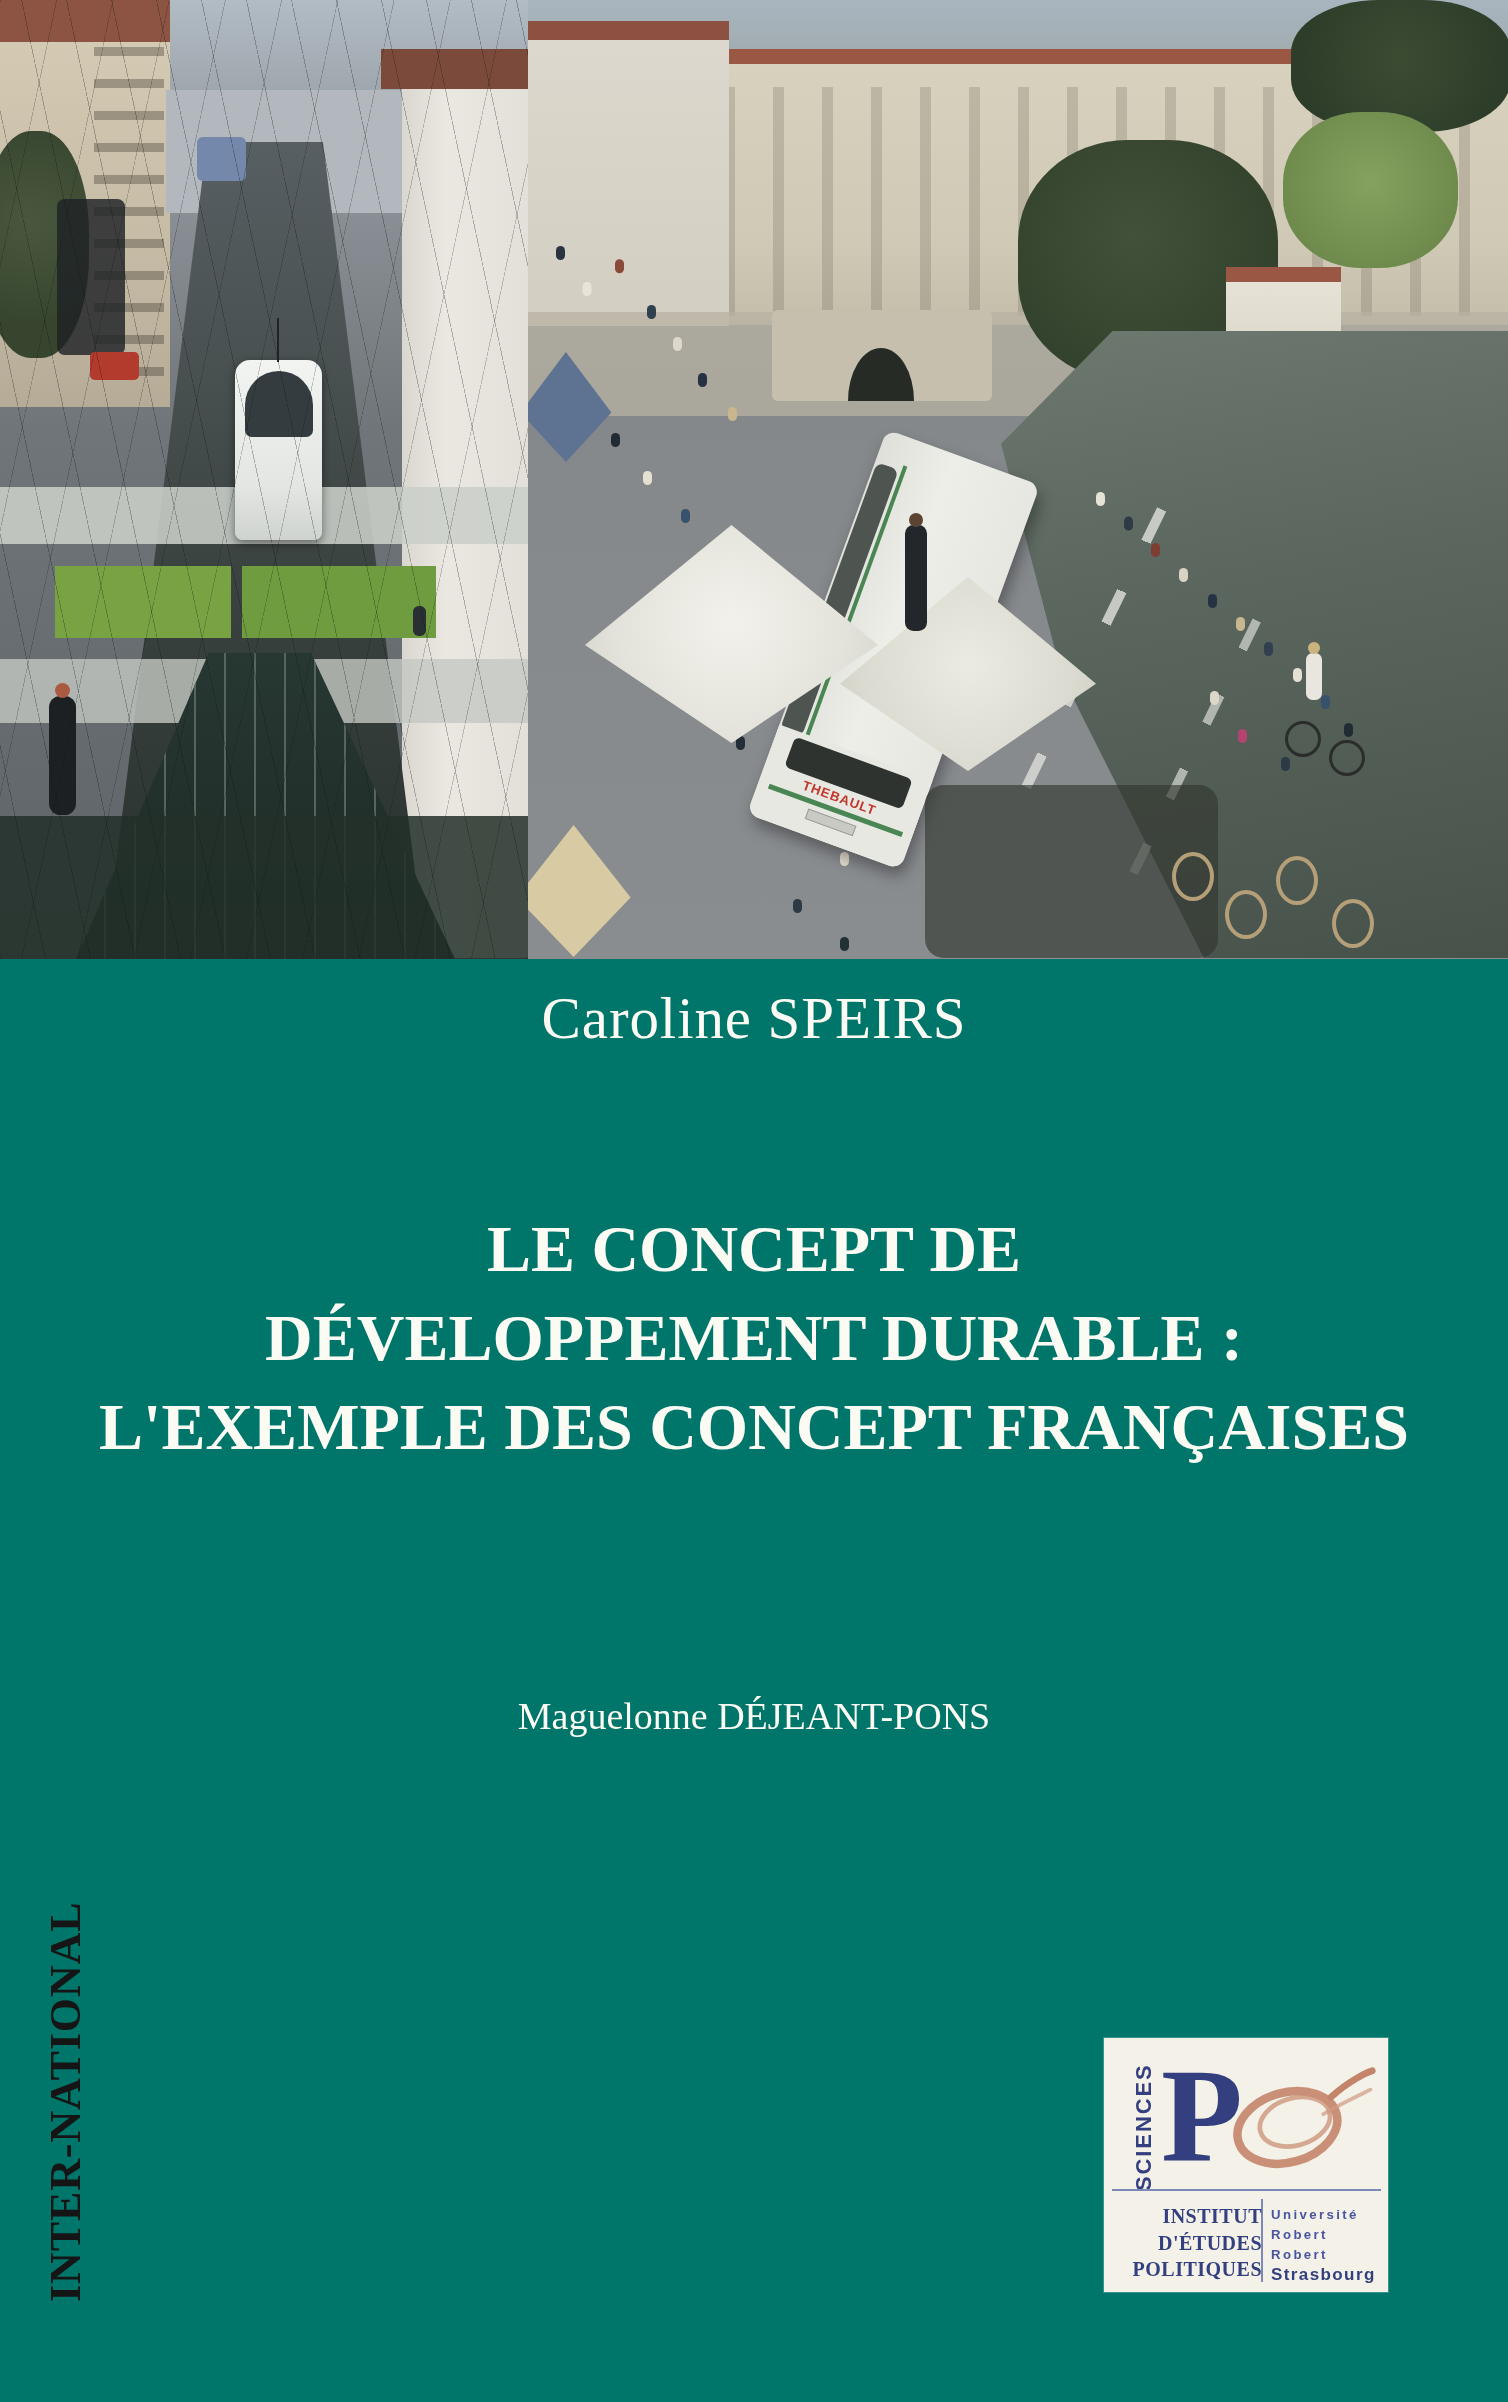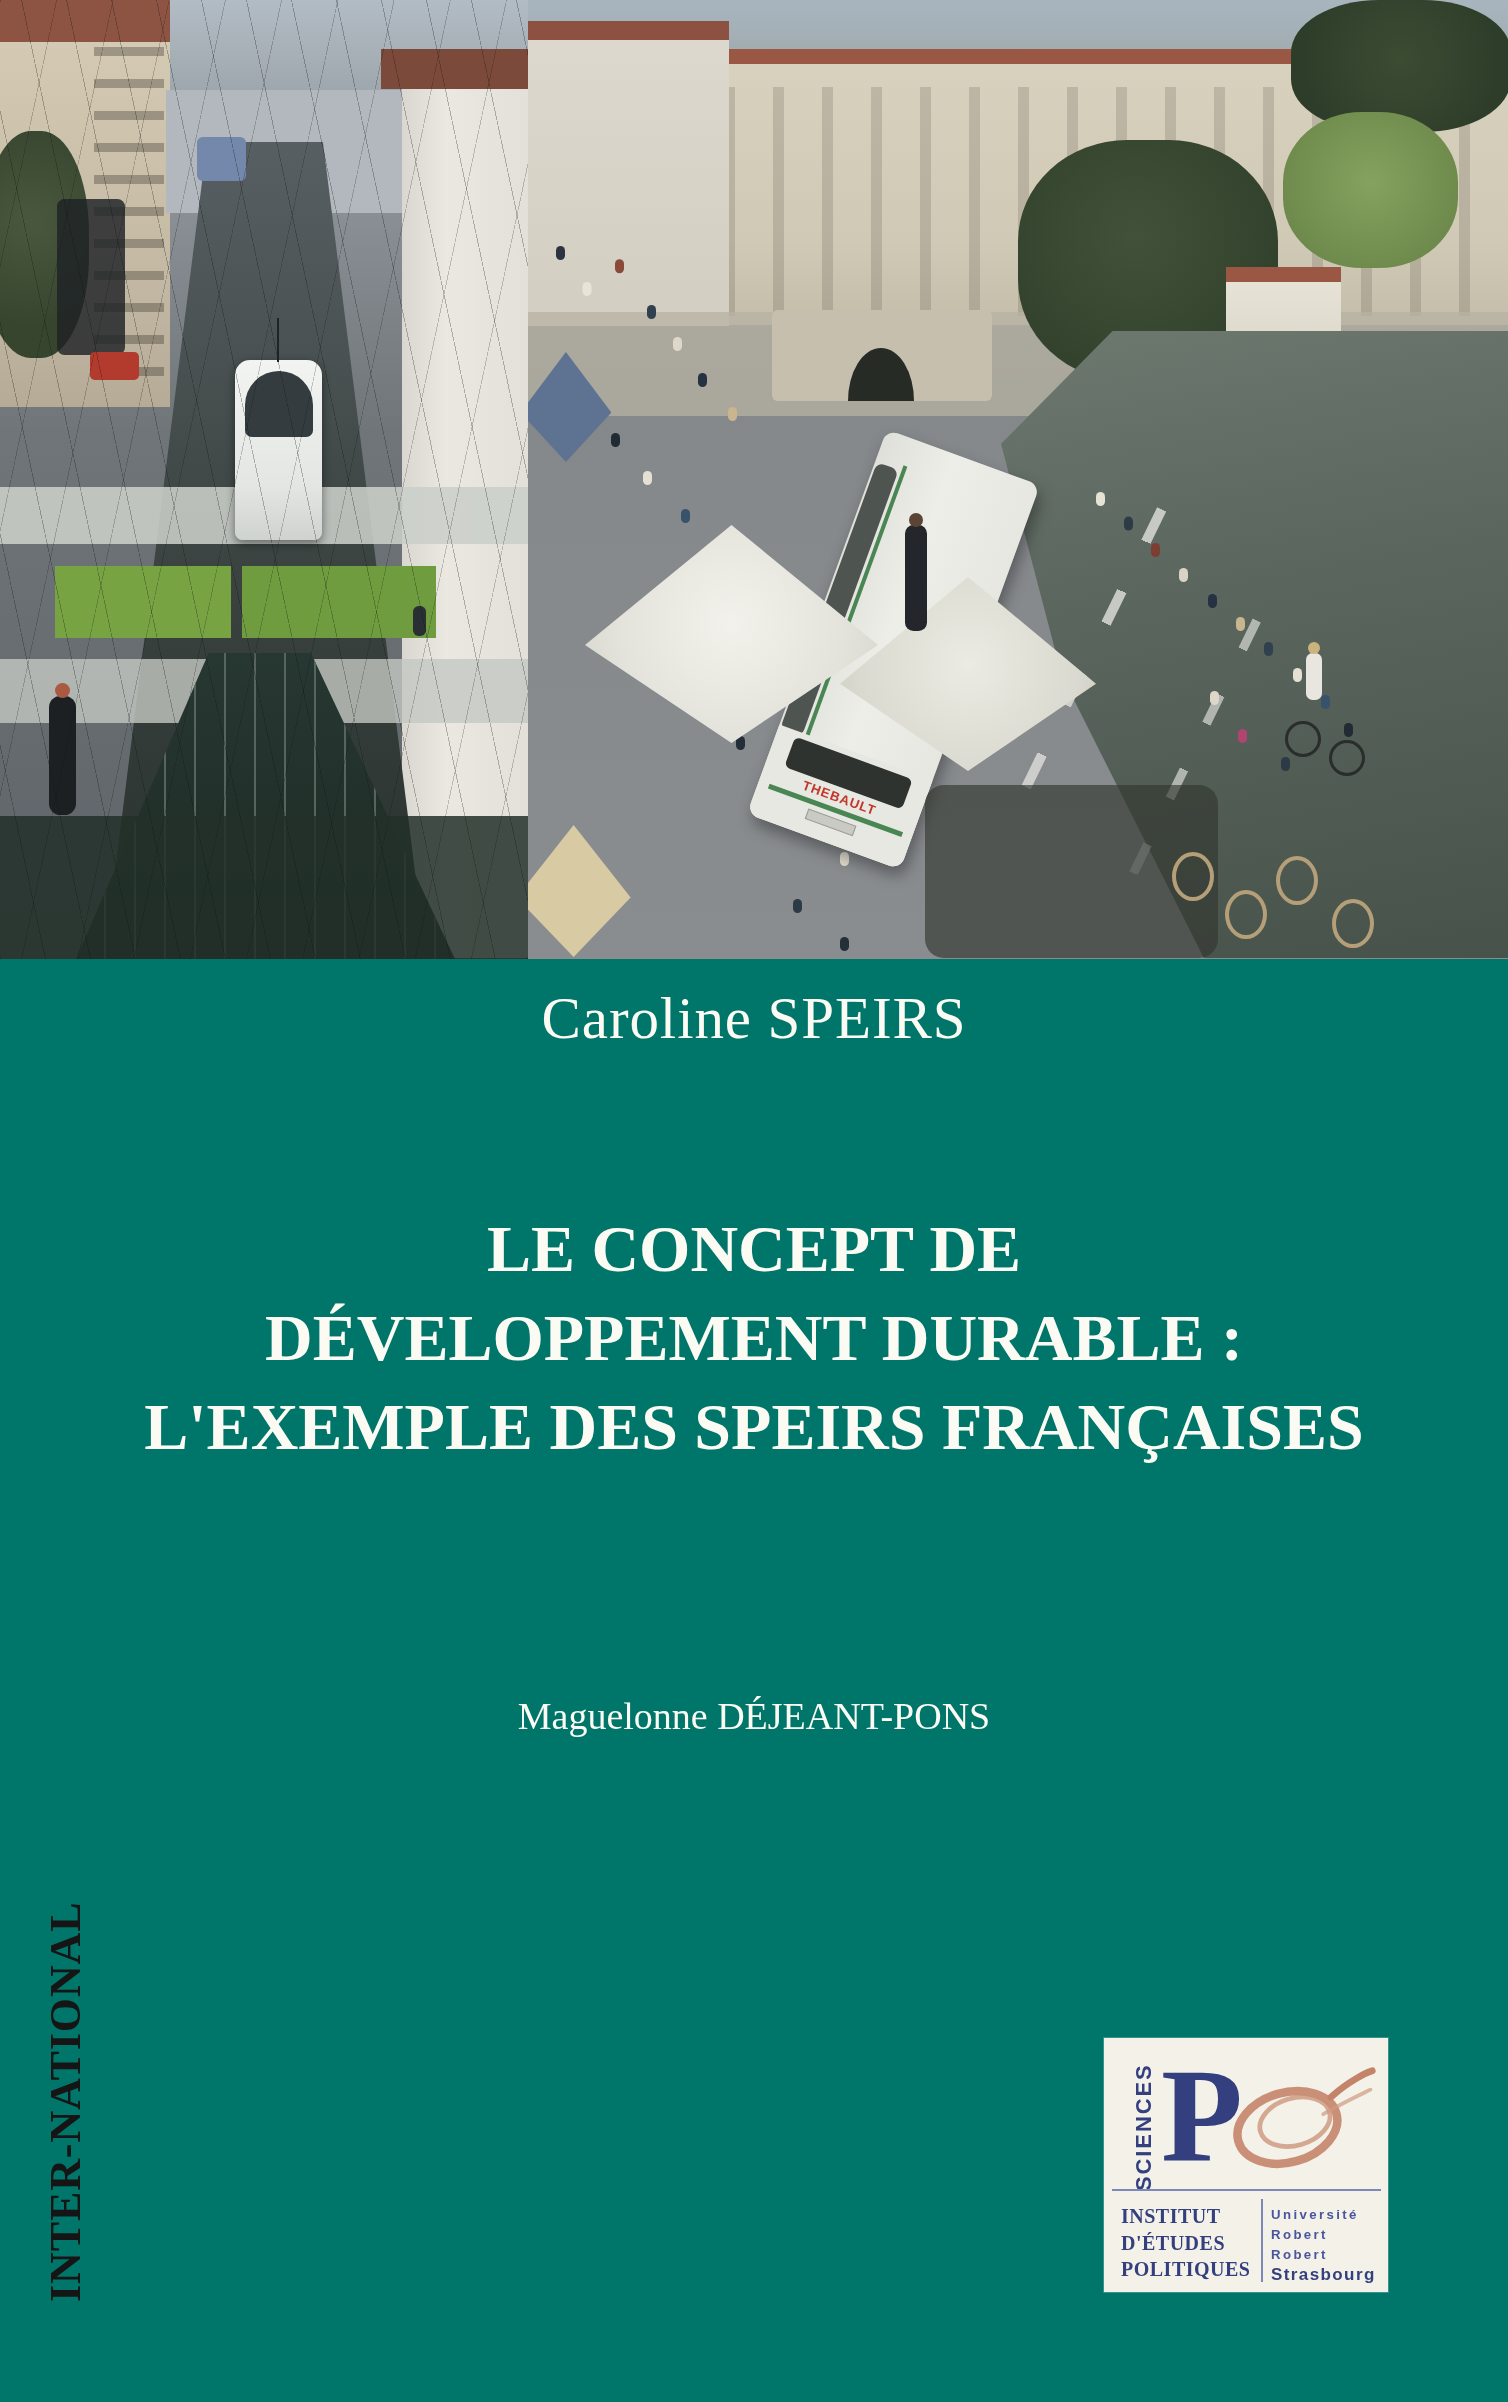--- a/index.html
+++ b/index.html
@@ -144,21 +144,21 @@
   #spo { position:absolute; left:1104px; top:2038px; width:284px; height:254px;
     background:#f3f1e8; box-shadow:0 0 0 0.9px rgba(255,255,255,.25); }
   #spo-sciences { position:absolute; left:26.5px; top:153px; width:134px;
     transform:rotate(-90deg); transform-origin:0 0;
     font-family:"Liberation Sans",sans-serif; font-weight:bold; font-size:22px;
     letter-spacing:1.9px; color:#333f7e; }
   #spo-p { position:absolute; left:57px; top:9.5px; font-size:134px; line-height:1; font-weight:bold; color:#333f7e; }
   #spo-swirl { position:absolute; left:106px; top:26.5px; width:168px; height:121px; }
   #spo-hline { position:absolute; left:7.6px; top:151px; width:269px; height:1.9px; background:#7b88b8; }
   #spo-vline { position:absolute; left:157px; top:161px; width:1.9px; height:83px; background:#7b88b8; }
-  #spo-inst { position:absolute; left:17px; top:165px; width:151px; text-align:left;
+  #spo-inst { position:absolute; left:7px; top:165px; width:151px; text-align:right;
     font-weight:bold; font-size:20px; line-height:26.5px; color:#333f7e; letter-spacing:0.5px; }
   #spo-univ { position:absolute; left:167px; top:167px; width:115px;
     font-family:Liberation Sans, sans-serif; font-weight:bold; font-size:13.2px;
     line-height:20px; letter-spacing:2.4px; color:#4a55a0; }
   #spo-univ .univ-last { font-size:17px; letter-spacing:1.4px; color:#333f7e; }
 </style>
 </head>
 <body>
 
 <div id="page">
@@ -226,21 +226,21 @@
     <div class="ab rp-cyclist-body"></div>
     <div class="ab rp-wheel-a"></div>
     <div class="ab rp-wheel-b"></div>
   </div>
 
   <div id="author" class="white-text">Caroline SPEIRS</div>
 
   <div id="title" class="white-text">
     <div>LE CONCEPT DE</div>
     <div>DÉVELOPPEMENT DURABLE :</div>
-    <div>L'EXEMPLE DES SPEIRS FRANÇAISES</div>
+    <div>L'EXEMPLE DES CONCEPT FRANÇAISES</div>
   </div>
 
   <div id="preface-author" class="white-text">Maguelonne DÉJEANT-PONS</div>
 
   <div id="collection">INTER-NATIONAL</div>
 
 
   <div id="spo">
     <div id="spo-sciences">SCIENCES</div>
     <div id="spo-p">P</div>

